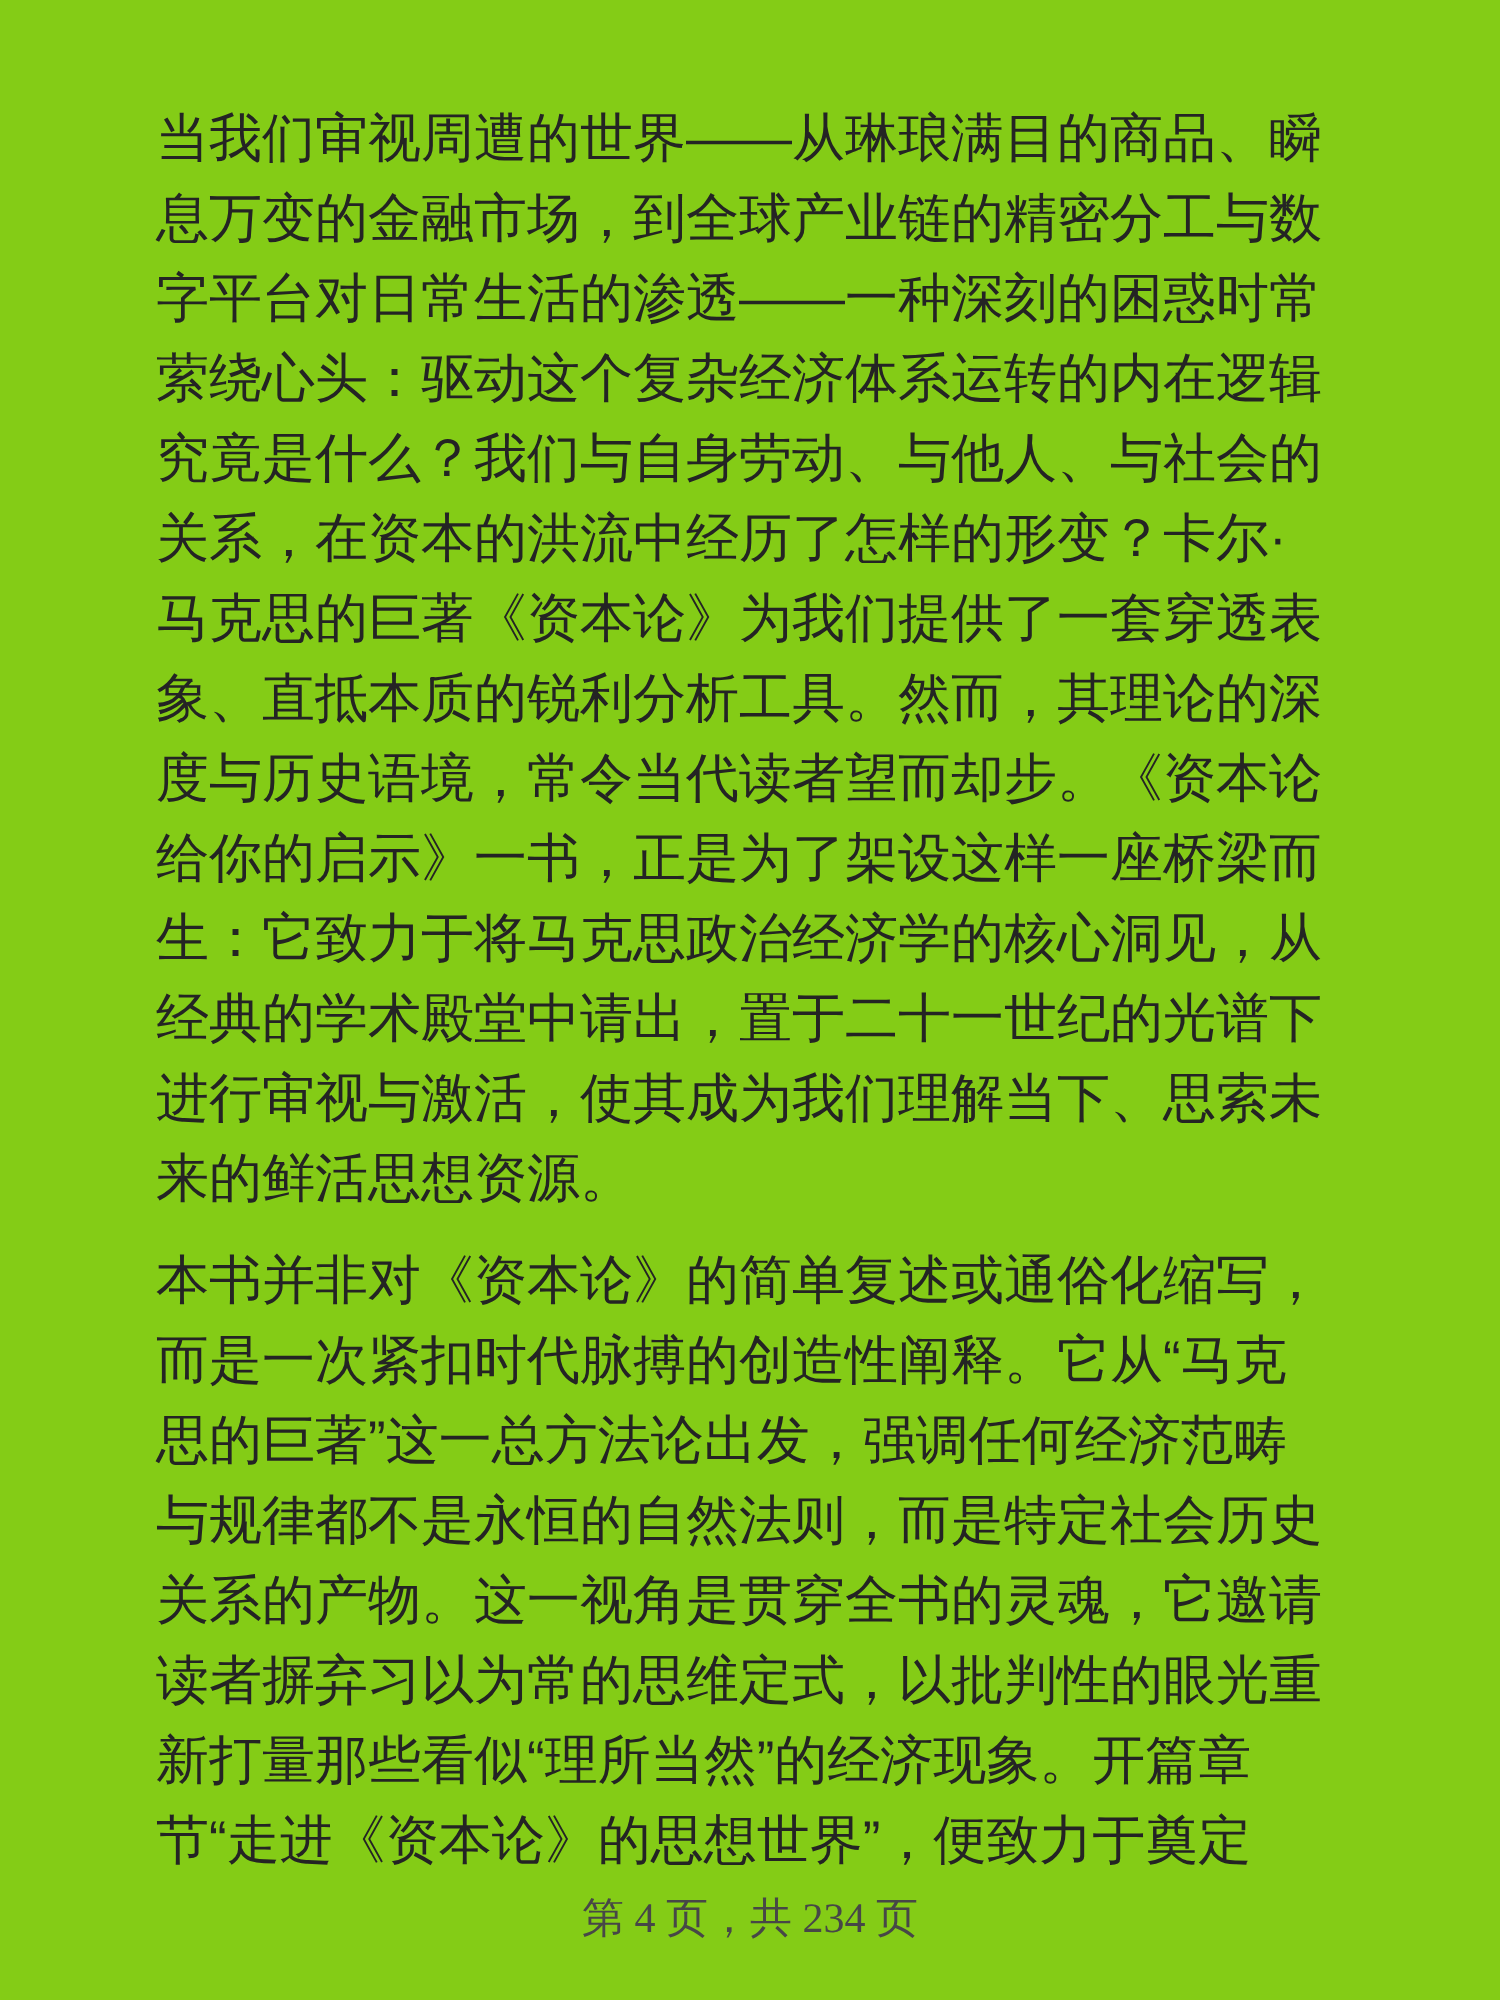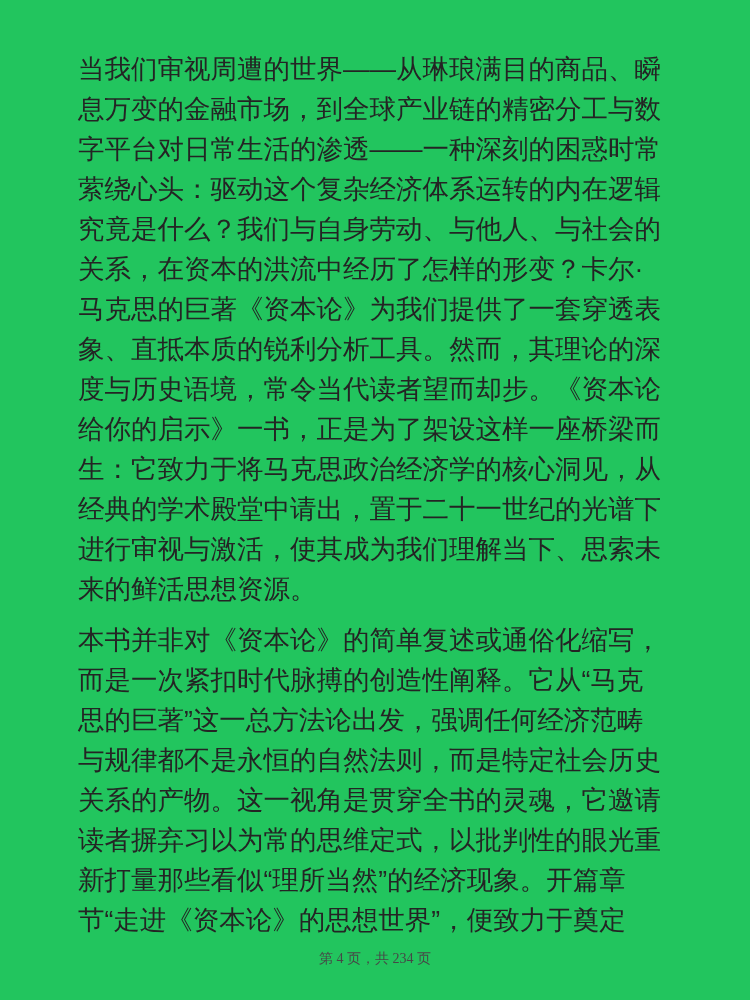--- a/index.html
+++ b/index.html
@@ -10,21 +10,21 @@
     width: 750px;
     height: 1000px;
     background: #ffffff;
     position: relative;
     overflow: hidden;
     font-family: "Liberation Sans", sans-serif;
   }
   .reader-page {
     position: absolute;
     inset: 0;
-    background: #22c55e;
+    background: #84cc16;
   }
   .content {
     position: absolute;
     left: 78px;
     top: 49px;
     width: 586px;
   }
   .content p {
     margin: 0 0 11px 0;
     font-size: 26.5px;
@@ -34,21 +34,21 @@
     letter-spacing: 0;
     word-break: normal;
   }
   .page-footer {
     position: absolute;
     left: 0;
     right: 0;
     top: 949px;
     text-align: center;
     font-family: "Liberation Serif", serif;
-    font-size: 14px;
+    font-size: 21px;
     line-height: 20px;
     color: #474747;
   }
 </style>
 </head>
 <body>
 
 <div class="reader-page">
 
   <div class="content">

